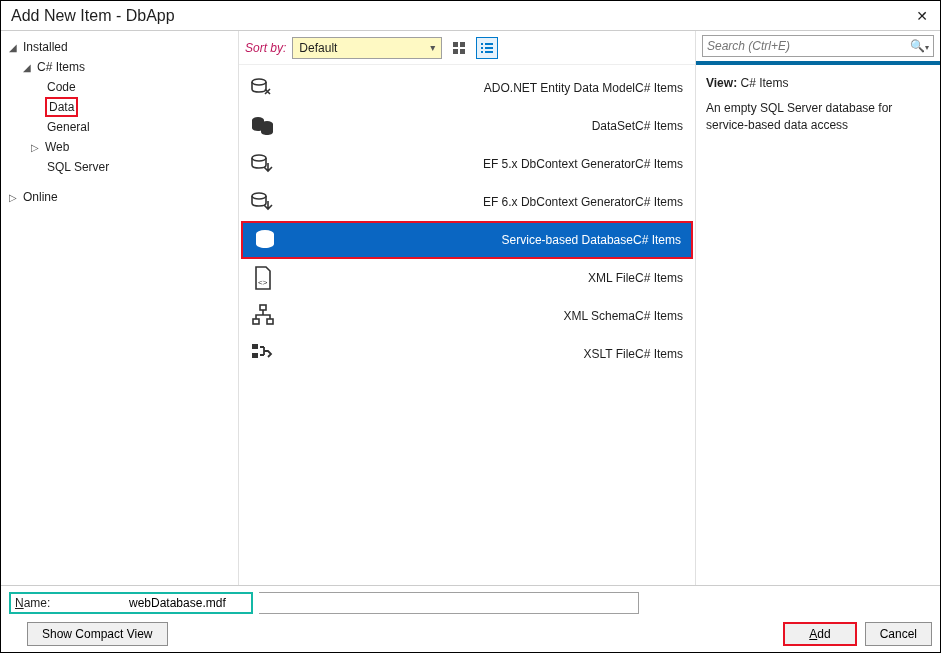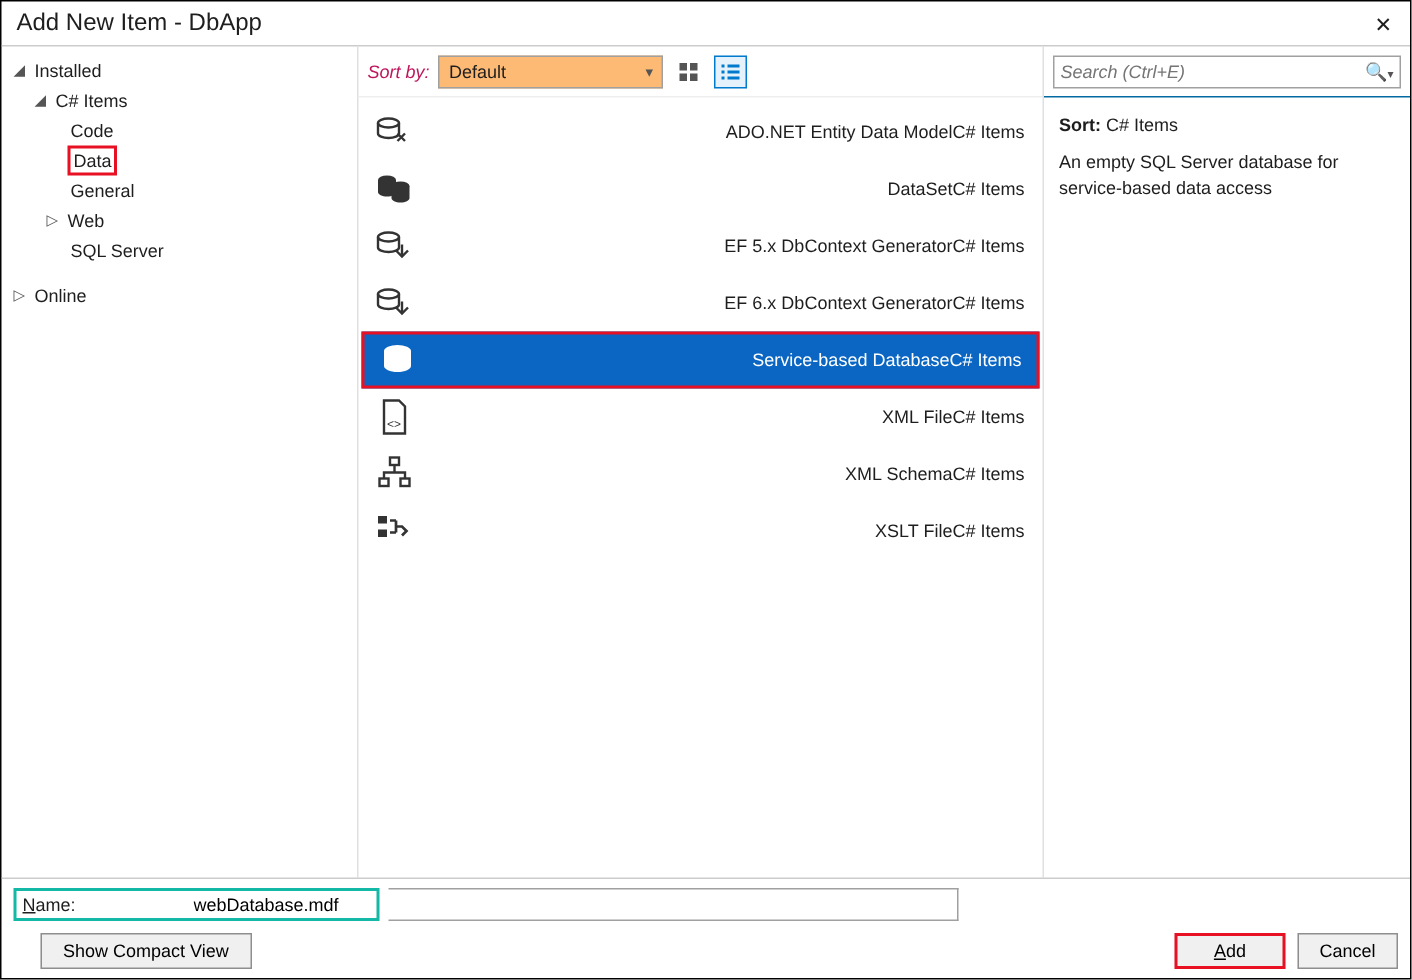--- a/index.html
+++ b/index.html
@@ -74,21 +74,21 @@
     align-items: center;
     padding: 0 6px;
     gap: 6px;
     border-bottom: 1px solid #eee;
   }
   .sortby-label { color: #be185d; font-style: italic; }
   .sort-select {
     width: 150px;
     height: 22px;
     border: 1px solid #a0a0a0;
-    background: #fdba74;
+    background: #fef9c3;
     display: flex;
     align-items: center;
     padding: 0 6px;
     justify-content: space-between;
     cursor: pointer;
   }
   .sort-select .chev { font-size: 10px; color: #555; }
   .view-btn {
     width: 22px; height: 22px;
     border: 1px solid transparent;
@@ -127,21 +127,21 @@
     width: 245px;
     border-left: 1px solid #e0e0e0;
     display: flex;
     flex-direction: column;
   }
   .search-wrap {
     height: 34px;
     display: flex;
     align-items: center;
     padding: 0 6px;
-    border-bottom: 1px solid #0369a1;
+    border-bottom: 4px solid #0369a1;
   }
   .search-box {
     flex: 1;
     height: 22px;
     border: 1px solid #a0a0a0;
     display: flex;
     align-items: center;
     padding: 0 4px;
   }
   .search-box input {
@@ -381,21 +381,21 @@
 
   <div class="rightpane">
     <div class="search-wrap">
       <div class="search-box">
         <input placeholder="Search (Ctrl+E)" style="">
         <span class="mag">🔍<span class="drop">▾</span></span>
       </div>
     </div>
     <div class="detail">
       <div class="type-line">
-        <b>Sort:</b>
+        <b>View:</b>
         <span> </span>
         <span>C# Items</span>
       </div>
       <div>An empty SQL Server database for service-based data access</div>
     </div>
   </div>
 
 </div>
 
 <div class="bottom">

